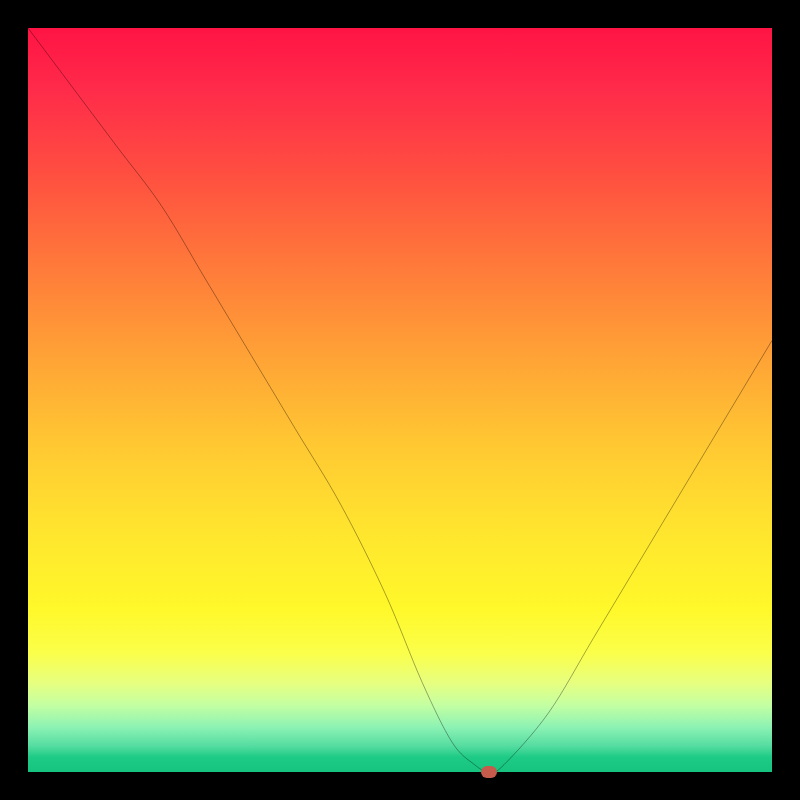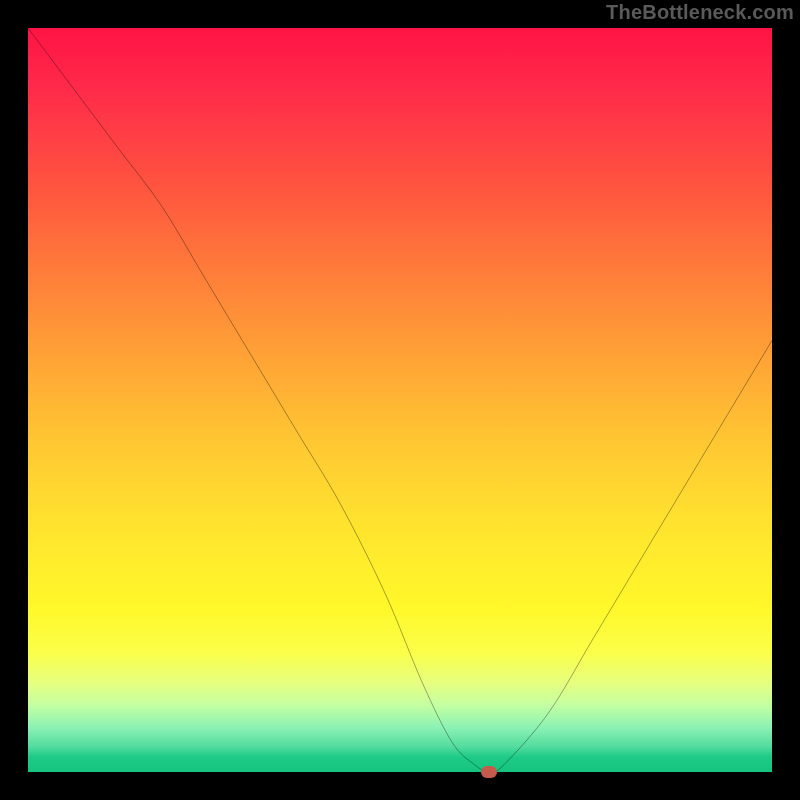--- a/index.html
+++ b/index.html
@@ -70,21 +70,20 @@
     height: 12px;
     border-radius: 6px;
     background: #c65b4b;
     transform: translate(-50%, -50%);
   }
 </style>
 </head>
 <body>
 
 <div class="wrap">
-  <div class="watermark">TheBottleneck.com</div>
 
   <div class="plot">
 
     <div class="gradient"></div>
 
     <svg class="curve" viewBox="0 0 100 100" preserveAspectRatio="none">
       <path id="curve-path" fill="none" stroke="#000" stroke-width="0.35" vector-effect="non-scaling-stroke" d="M 0 0 C 1 1.3333333333333333, 4 5.333333333333334, 6 8 C 8 10.666666666666666, 10 13.333333333333334, 12 16 C 14 18.666666666666668, 16 21, 18 24 C 20 27, 22 30.666666666666668, 24 34 C 26 37.33333333333333, 28 40.66666666666666, 30 43.99999999999999 C 32 47.33333333333333, 34 50.666666666666664, 36 54 C 38 57.333333333333336, 40 60.333333333333336, 42 64 C 44 67.66666666666667, 46.166666666666664 72, 48 76 C 49.833333333333336 80, 51.5 84.66666666666667, 53 88 C 54.5 91.33333333333333, 55.83333333333333 94.16666666666667, 56.99999999999999 96 C 58.16666666666666 97.83333333333333, 59.166666666666664 98.33333333333333, 60 99 C 60.833333333333336 99.66666666666667, 61.333333333333336 100, 62 100 C 62.666666666666664 100, 62.666666666666664 100.33333333333333, 64 99 C 65.33333333333333 97.66666666666667, 68 94.83333333333333, 70 92 C 72 89.16666666666667, 74 85.33333333333333, 76 82 C 78 78.66666666666667, 80 75.33333333333333, 82 72 C 84 68.66666666666667, 86 65.33333333333333, 88 62 C 90 58.666666666666664, 92 55.33333333333333, 94 52 C 96 48.66666666666667, 99 43.66666666666667, 100 42.00000000000001"></path>
     </svg>
 
     <div class="marker" id="marker" style="left: 62%; top: 100%;"></div>

